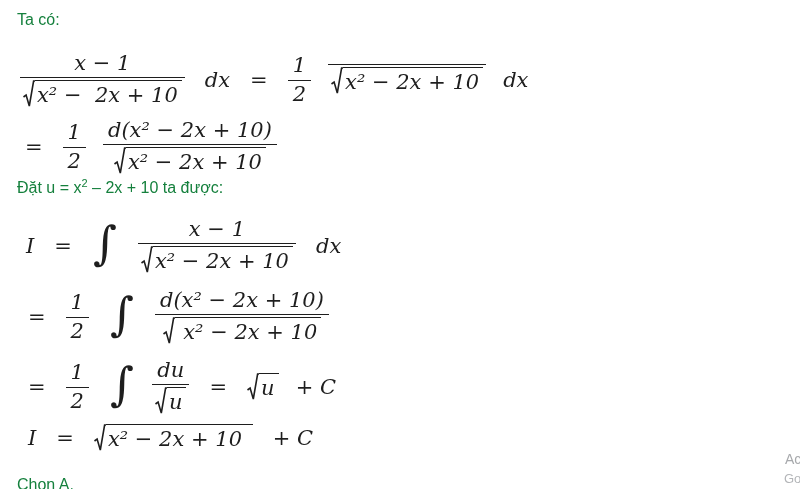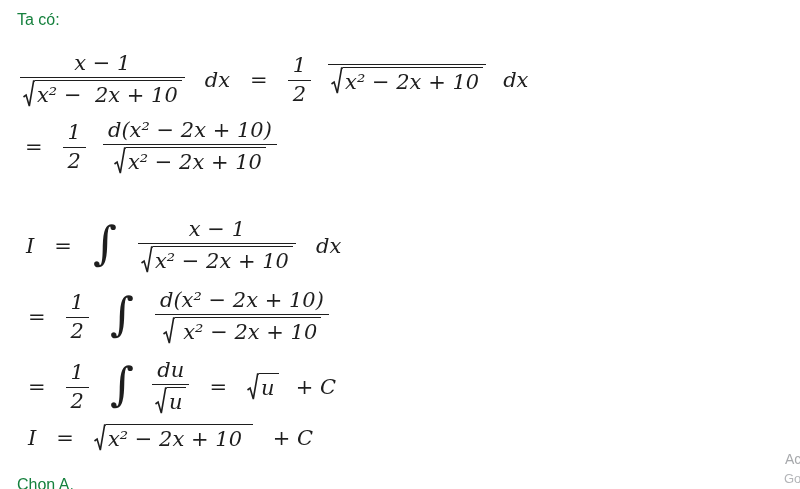--- a/index.html
+++ b/index.html
@@ -82,20 +82,21 @@
         <span class="sqrt">
           <svg viewBox="0 0 12 28" preserveAspectRatio="none">
               <path d="M0.5 17 L3.1 15 L6.3 26 L10.6 1 L12 1" fill="none" stroke="currentColor" stroke-width="1.6"></path>
             </svg>
           <span class="bar m">x² − 2x + 10</span>
         </span>
       </span>
     </span>
   </div>
 
+  <div class="txt" style="left:17px; top:178px"><span>Đặt u = x</span><sup>2</sup><span> – 2x + 10 ta được:</span></div>
 
   <div class="eq" style="left:26px; top:217px">
     <span class="m">I</span>
     <span class="m">=</span>
     <span class="int">∫</span>
     <span class="frac">
       <span class="num m">x − 1</span>
       <span class="den">
         <span class="sqrt">
           <svg viewBox="0 0 12 28" preserveAspectRatio="none">

